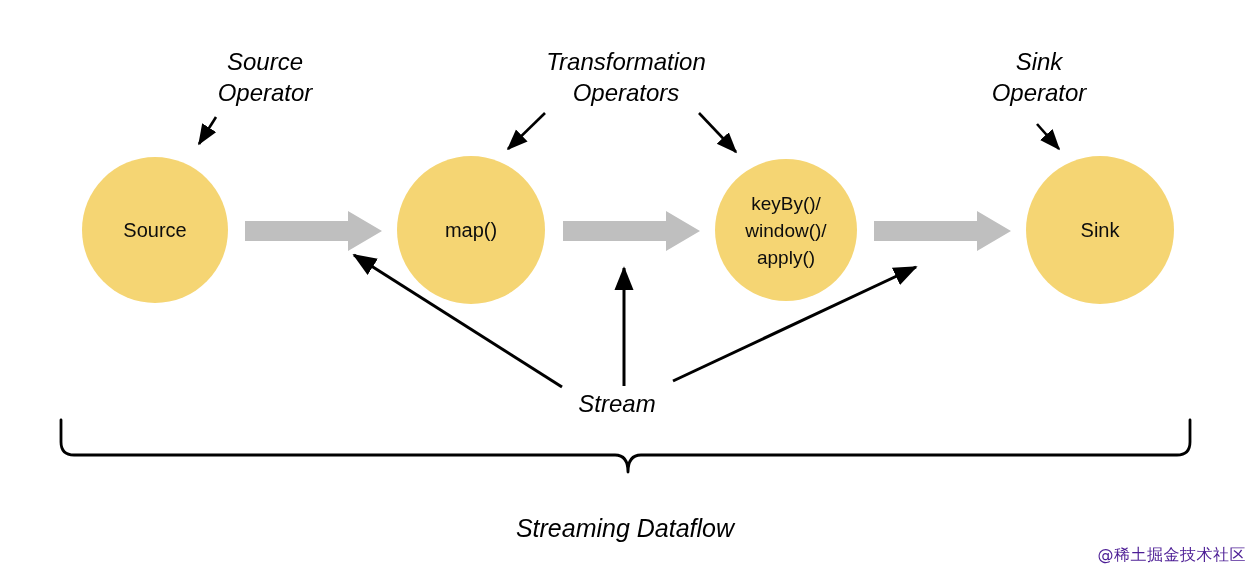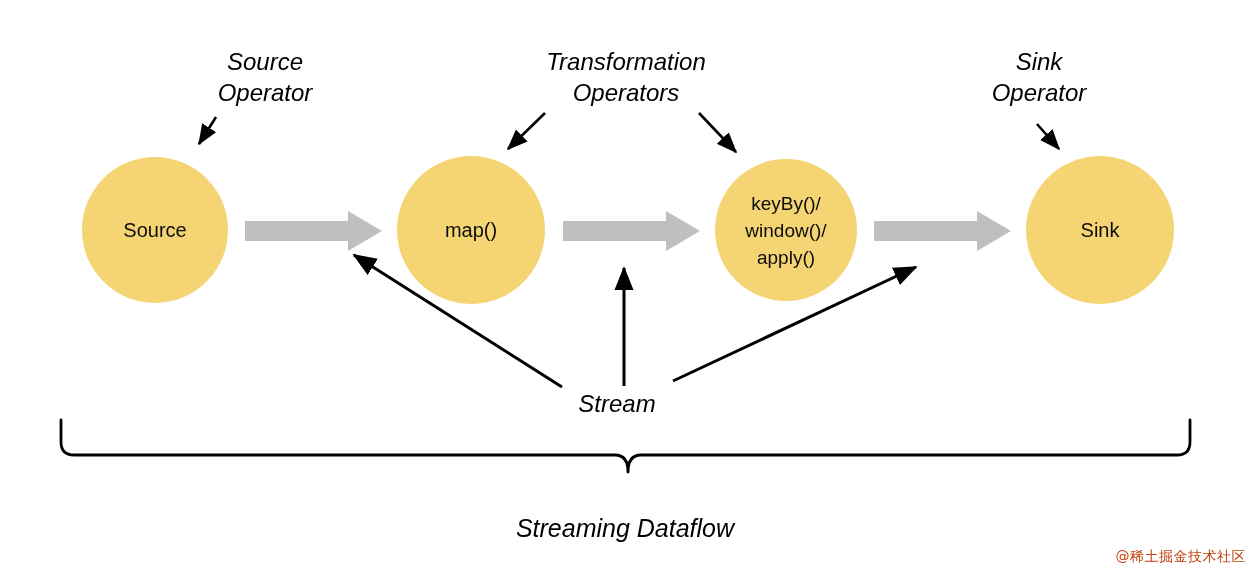--- a/index.html
+++ b/index.html
@@ -50,22 +50,22 @@
     font-family: "Liberation Sans", sans-serif;
     font-size: 24px;
     font-style: italic;
     fill: #000000;
   }
   .watermark {
     position: absolute;
     right: 14px;
     bottom: 12px;
     font-family: "DejaVu Sans", sans-serif;
-    font-size: 14px;
-    color: #c2410c;
+    font-size: 16px;
+    color: #4c1d95;
     letter-spacing: 0.5px;
     user-select: none;
   }
 </style>
 </head>
 <body>
 
 <div id="stage">
 
   <svg id="diagram-svg" viewBox="0 0 1260 578">

